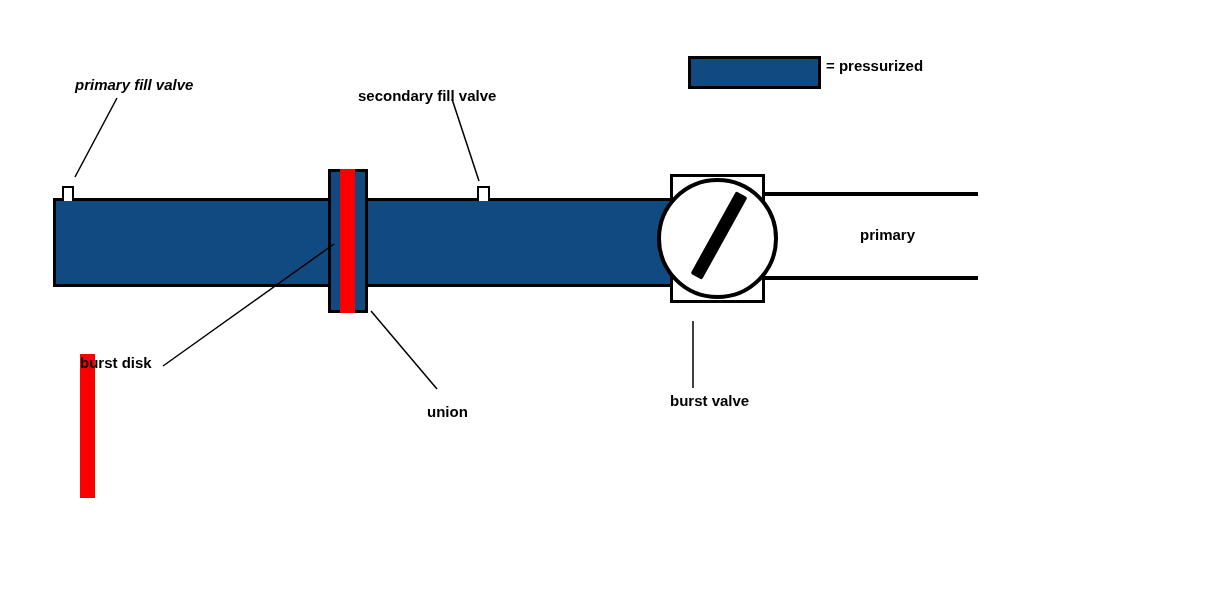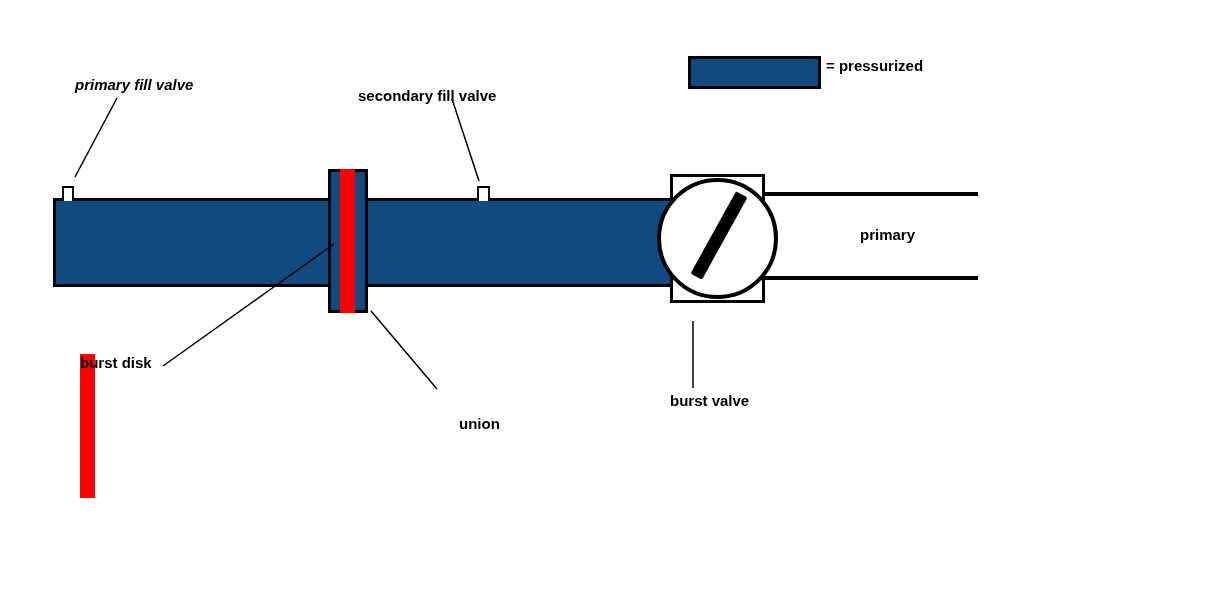--- a/index.html
+++ b/index.html
@@ -113,21 +113,21 @@
     border: 3px solid var(--color-outline, #000);
     z-index: 2;
   }
 
   
   .label.primary-fill-valve   { left: 75px;  top: 76px; font-style: italic; }
   .label.secondary-fill-valve { left: 358px; top: 69px; margin-top: 18px; }
   .label.legend-text          { left: 826px; top: 57px; }
   .label.barrel               { left: 860px; top: 226px; }
   .label.burst-disk           { left: 80px;  top: 354px; }
-  .label.union                { left: 427px; top: 415px; margin-left: 32px; }
+  .label.union                { left: 427px; top: 403px; }
   .label.ball-valve           { left: 670px; top: 392px; }
 
   .leader-svg {
     position: absolute;
     left: 0; top: 0;
     width: 1212px; height: 606px;
     z-index: 7;
     pointer-events: none;
   }
   .leader-svg line {

